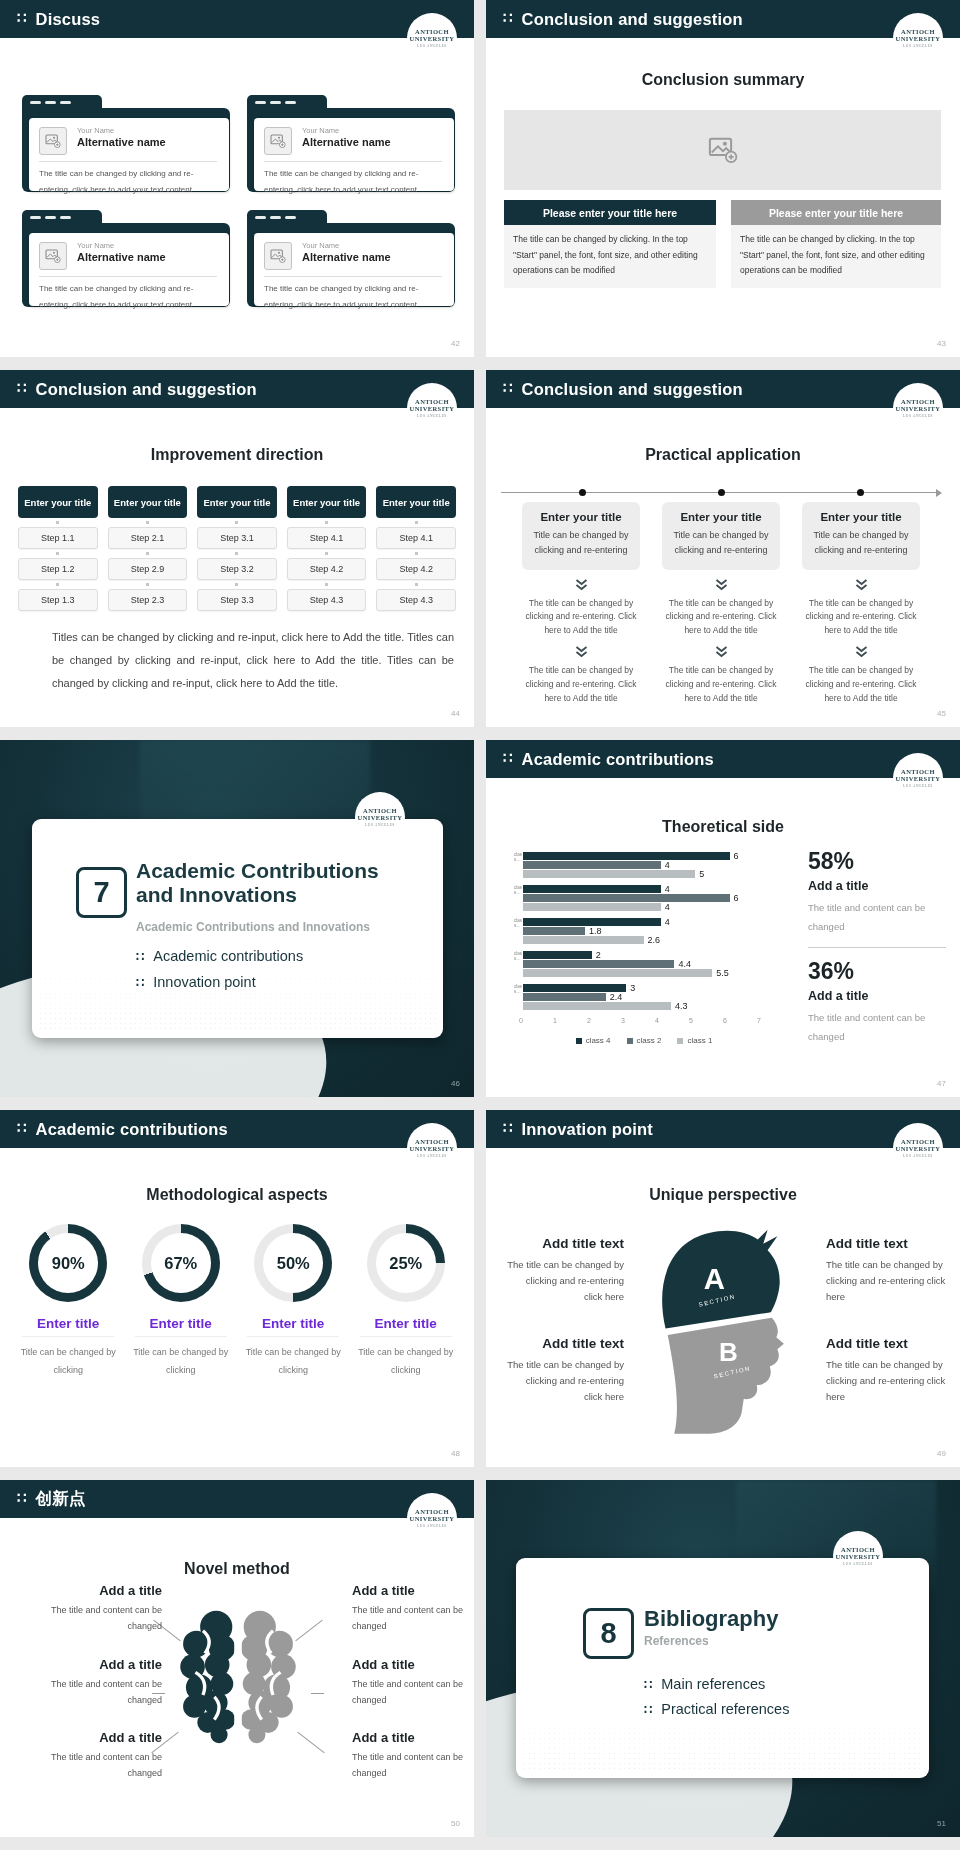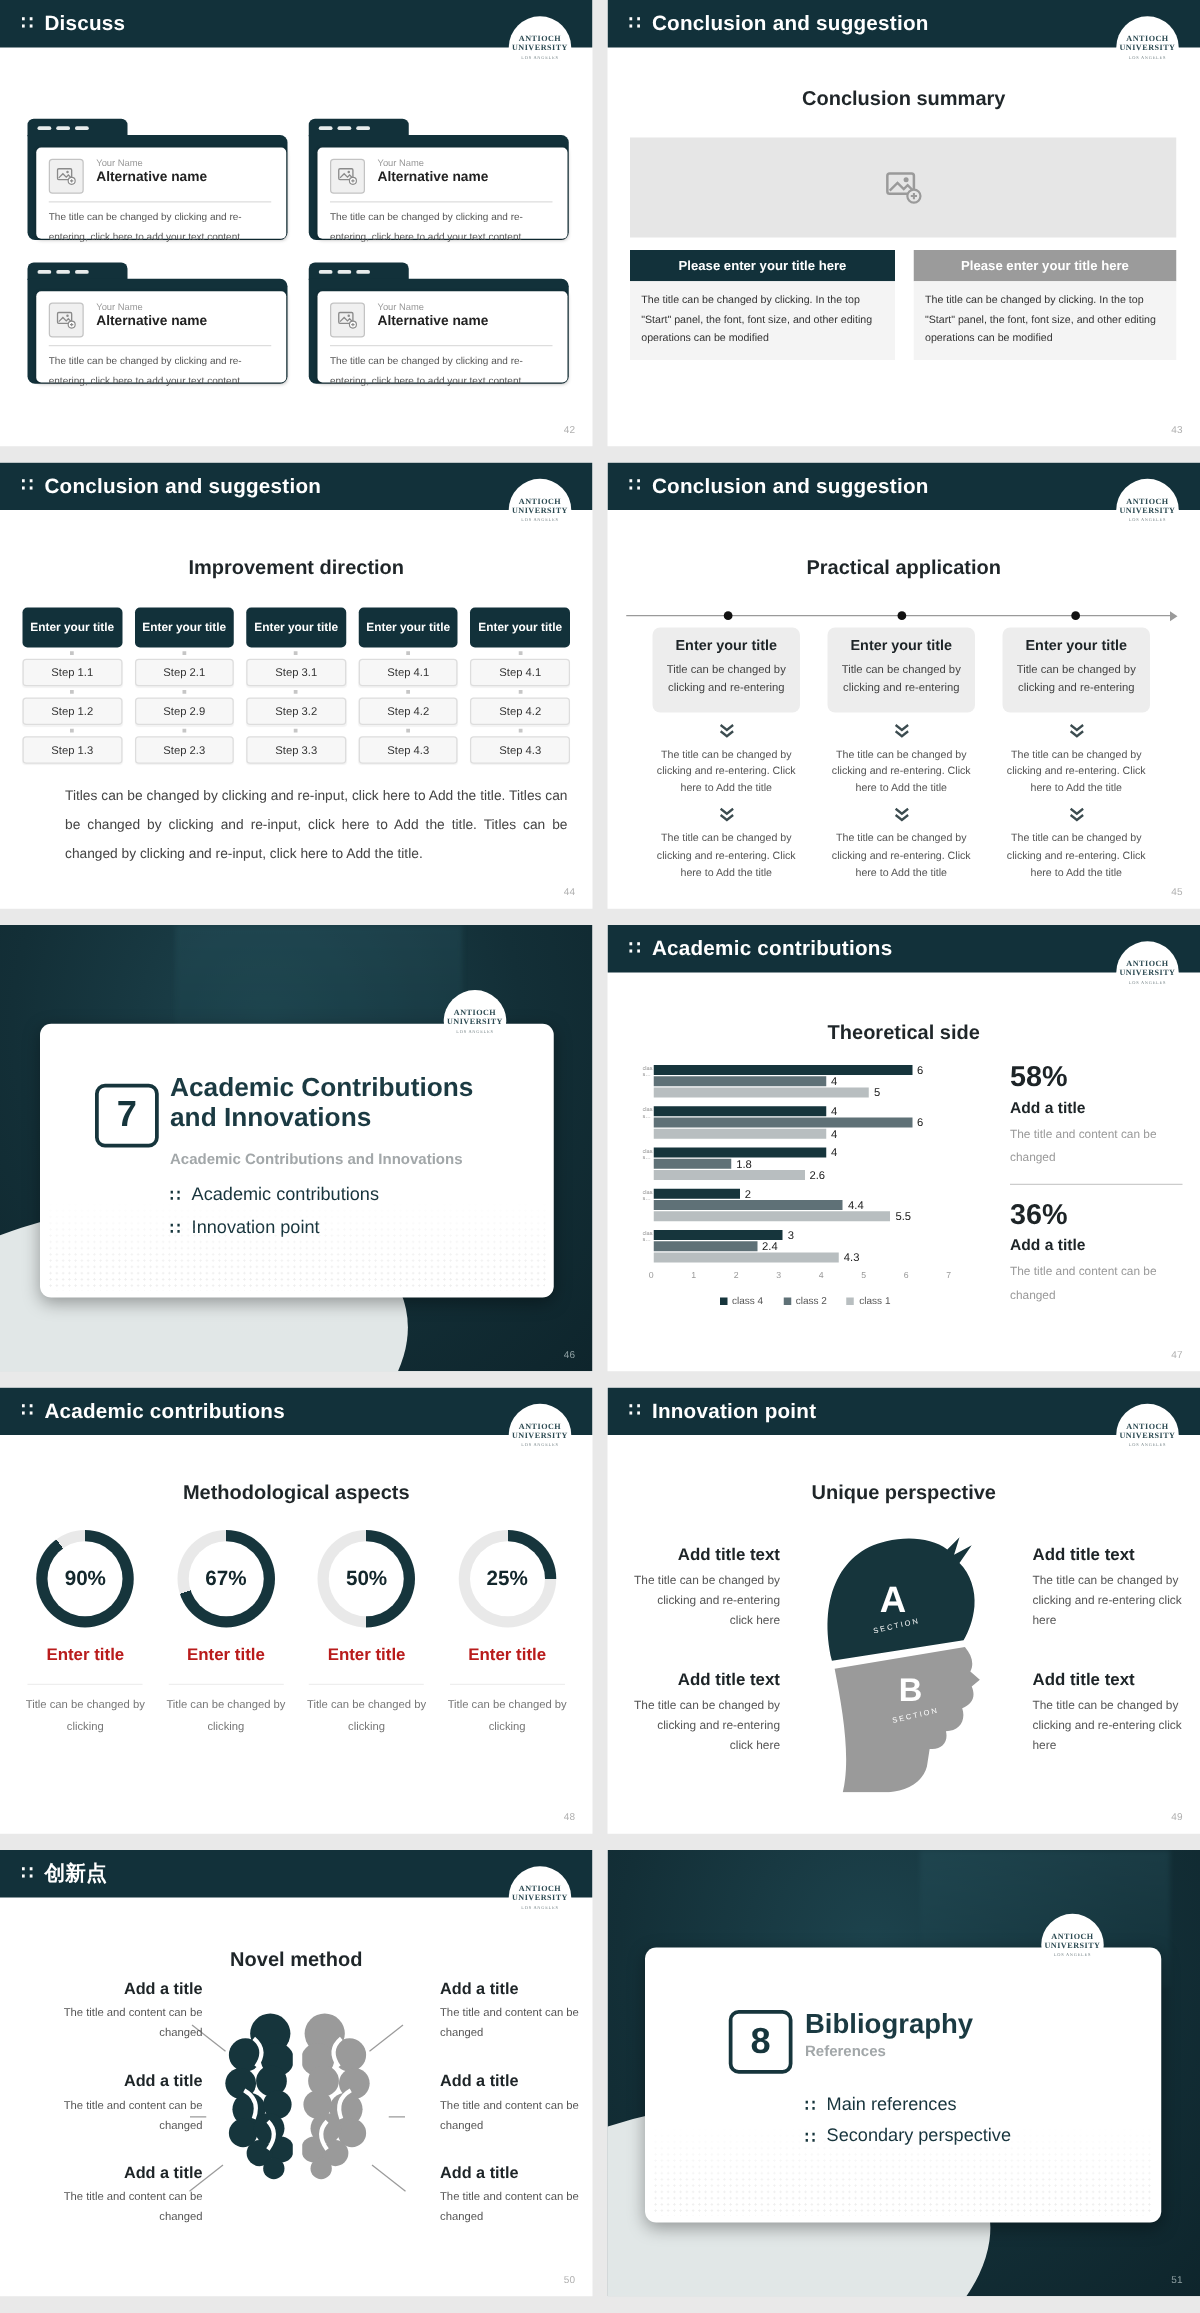--- a/index.html
+++ b/index.html
@@ -85,21 +85,21 @@
   .stat .v{font-size:23px;font-weight:bold;color:#1d2427;}
   .stat .st{font-size:12.5px;font-weight:bold;color:#1d2427;margin-top:4px;}
   .stat .sc{font-size:9.5px;color:#999;line-height:2.0;margin-top:5px;}
   .sdiv{position:absolute;left:322px;width:138px;border-top:1px solid #ccc;}
   
   .don-wrap{position:absolute;left:12px;right:12px;top:114px;display:flex;justify-content:space-around;}
   .don-item{width:104px;display:flex;flex-direction:column;align-items:center;text-align:center;}
   .donut{position:relative;width:78px;height:78px;border-radius:50%;}
   .donut::before{content:'';position:absolute;inset:9px;background:#fff;border-radius:50%;}
   .donut b{position:absolute;inset:0;display:flex;align-items:center;justify-content:center;font-size:16.5px;color:#13272c;}
-  .don-t{font-size:13.5px;font-weight:bold;color:#b91c1c;margin-top:14px;padding-bottom:16px;border-bottom:1px solid #eee;width:92px;}
+  .don-t{font-size:13.5px;font-weight:bold;color:#6d28d9;margin-top:14px;padding-bottom:5px;border-bottom:1px solid #eee;width:92px;}
   .don-c{font-size:9px;color:#777;line-height:2.0;margin-top:6px;}
   
   .uq-l{position:absolute;left:20px;width:118px;text-align:right;}
   .uq-r{position:absolute;left:340px;width:122px;text-align:left;}
   .uq-t{font-size:13.5px;font-weight:bold;color:#1d2427;margin-bottom:6px;}
   .uq-c{font-size:9.5px;color:#555;line-height:1.7;}
   
   .nv-l{position:absolute;left:35px;width:127px;text-align:right;}
   .nv-r{position:absolute;left:352px;width:122px;text-align:left;}
   .nv-t{font-size:13px;font-weight:bold;color:#1d2427;margin-bottom:4px;}
@@ -719,20 +719,20 @@
       </div>
       <div class="numbox" style="left:67px;top:50px;">8</div>
       <div class="bigt" style="left:128px;top:48px;font-size:22px;">Bibliography</div>
       <div class="subt" style="left:128px;top:76px;">References</div>
       <div class="secb" style="left:128px;top:118px;">
         <span class="mkd">∷</span>
         <span>Main references</span>
       </div>
       <div class="secb" style="left:128px;top:143px;">
         <span class="mkd">∷</span>
-        <span>Secondary perspective</span>
+        <span>Practical references</span>
       </div>
       <div class="wave"></div>
     </div>
     <span class="pagenum secpage">51</span>
   </div>
 
 </div>
 
 </body></html>

